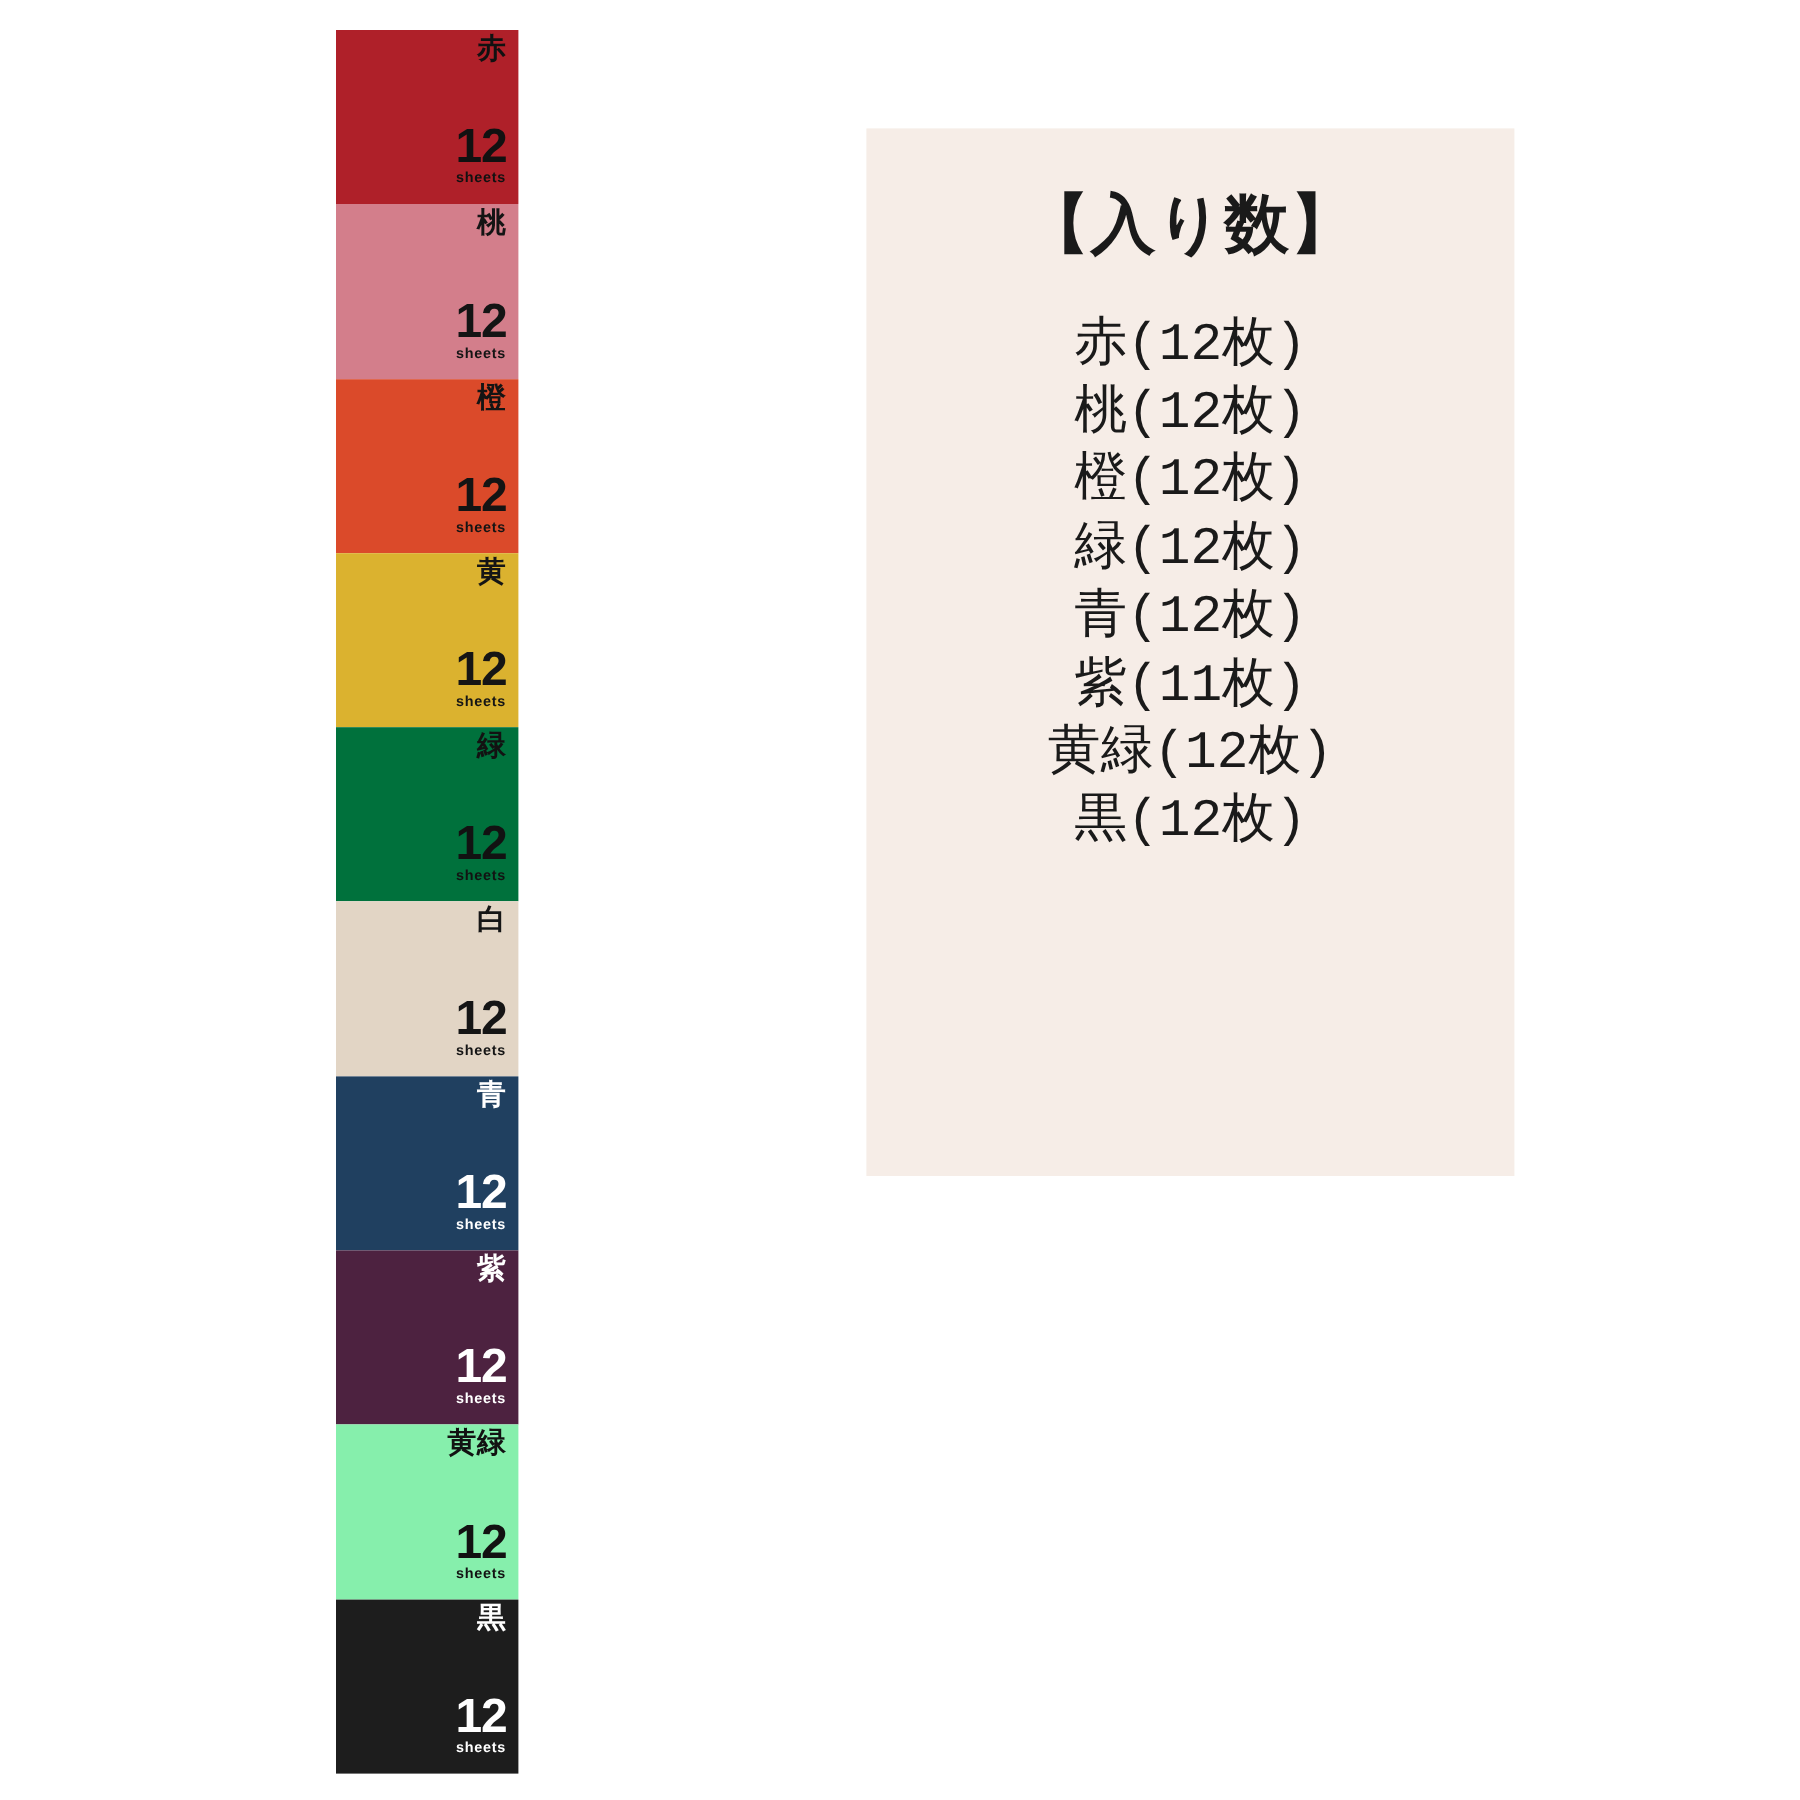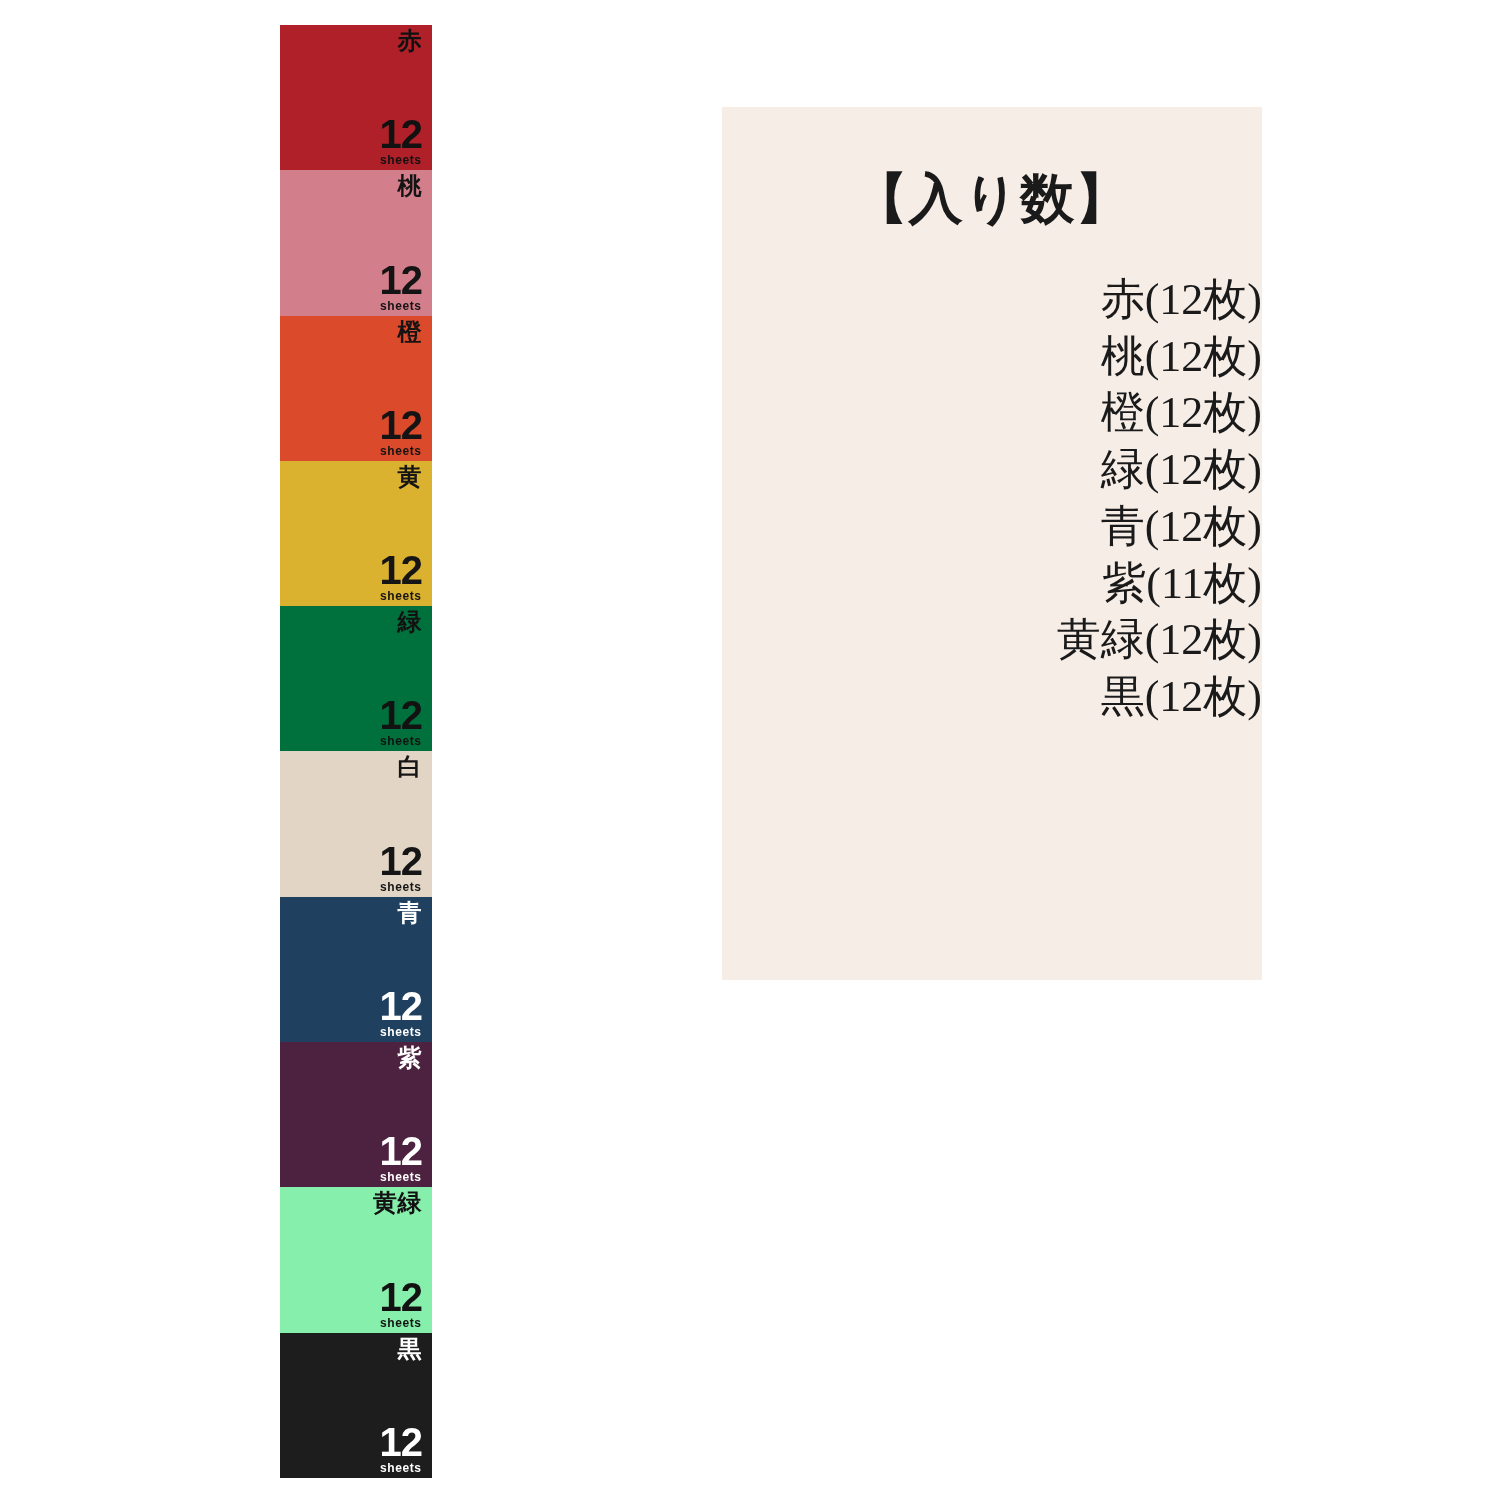--- a/index.html
+++ b/index.html
@@ -36,21 +36,21 @@
     top: 2px;
     font-size: 24px;
     font-weight: 700;
     line-height: 1.15;
     letter-spacing: 0.5px;
     white-space: nowrap;
   }
   .swatch-count-wrap {
     position: absolute;
     right: 10px;
-    bottom: 4px;
+    bottom: 16px;
     text-align: right;
     line-height: 1;
   }
   .swatch-count {
     font-size: 40px;
     font-weight: 700;
     letter-spacing: -1px;
     display: block;
     line-height: 0.95;
   }
@@ -65,45 +65,45 @@
 
   
   #info-panel {
     position: absolute;
     left: 722px;
     top: 107px;
     width: 540px;
     height: 873px;
     background: #F6EDE7;
     box-sizing: border-box;
-    padding-top: 60px;
+    padding-top: 48px;
   }
   #panel-title {
     text-align: center;
     font-size: 54px;
     font-weight: 700;
     color: #1a1a1a;
     letter-spacing: 1px;
     margin: 0 0 40px 0;
     line-height: 1.2;
     font-family: "DejaVu Sans", "Liberation Sans", sans-serif;
   }
   #panel-list {
     list-style: none;
     margin: 0;
     padding: 0;
   }
   #panel-list li {
-    text-align: right;
+    text-align: center;
     font-size: 44px;
     font-weight: 500;
     color: #1a1a1a;
     line-height: 1.29;
     letter-spacing: 0px;
-    font-family: Liberation Serif, serif;
+    font-family: Liberation Mono, monospace;
     white-space: nowrap;
   }
 </style>
 </head>
 <body>
 
 <div id="color-strip">
 
   <div class="swatch" style="background: rgb(175, 32, 41); color: rgb(17, 17, 17);">
     <span class="swatch-label">赤</span>

